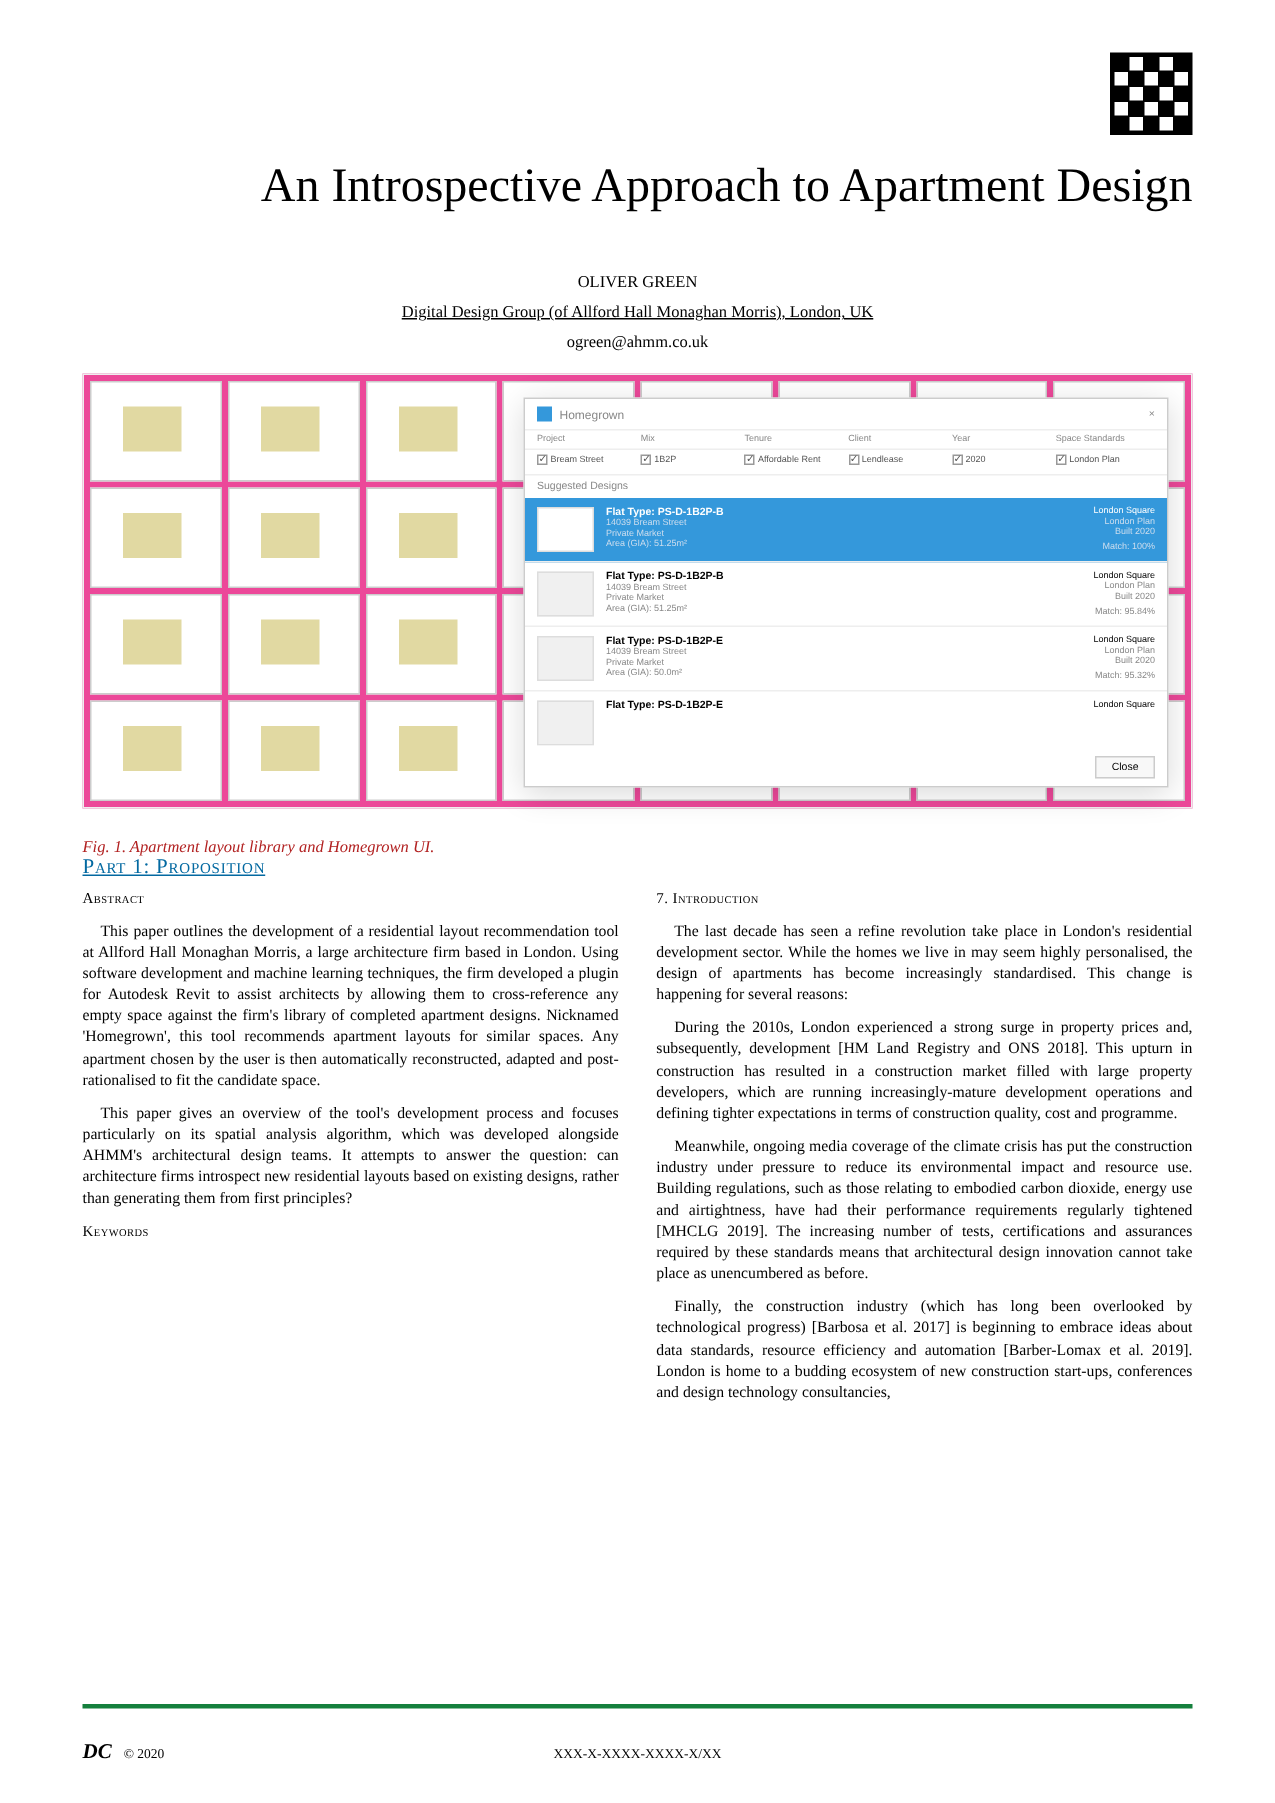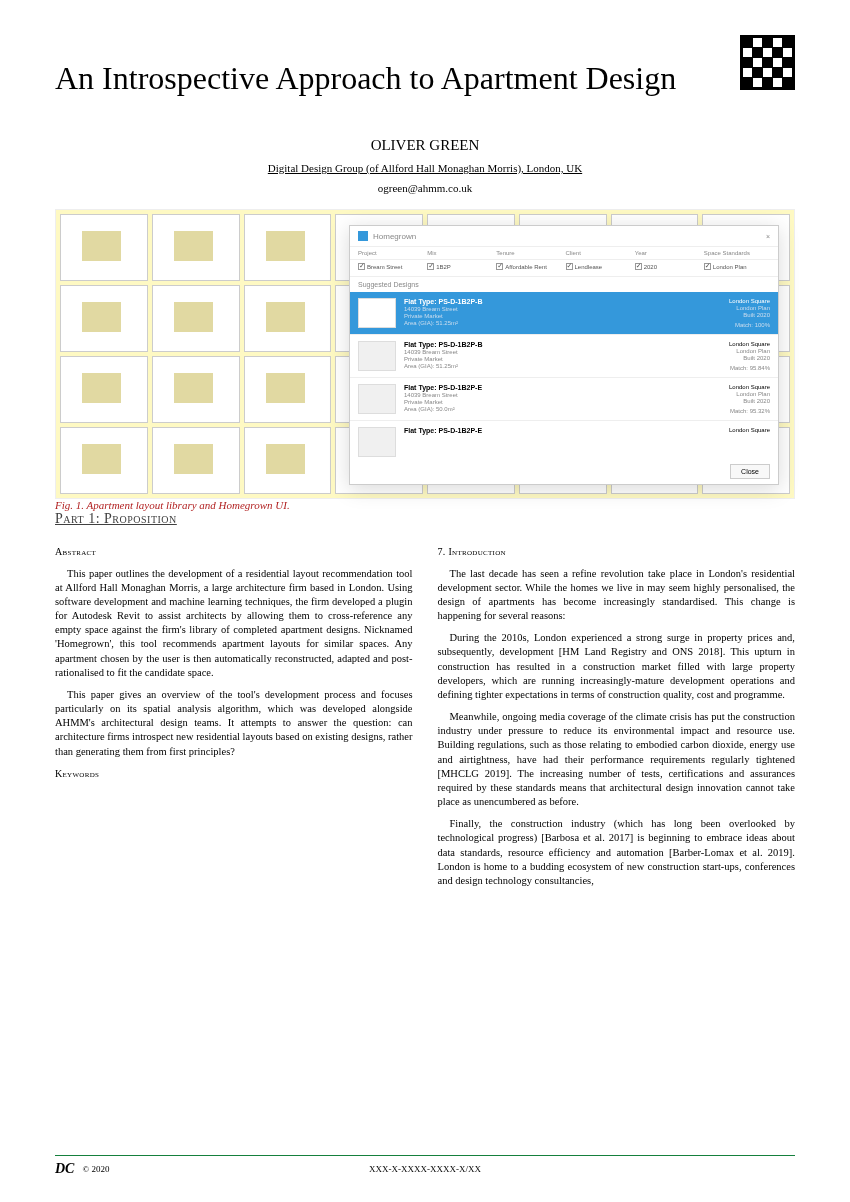--- a/index.html
+++ b/index.html
@@ -21,47 +21,48 @@
   background: #000;
   display: grid;
   grid-template-columns: repeat(5, 1fr);
   grid-template-rows: repeat(5, 1fr);
   gap: 1px;
   padding: 3px;
 }
 .qr-code span { background: #fff; }
 .qr-code span:nth-child(odd) { background: #000; }
 .title {
-  text-align: left;
+  text-align: right;
   font-size: 32px;
   font-weight: normal;
+  margin-top: 45px;
   margin-bottom: 40px;
 }
 .author {
   text-align: center;
-  font-size: 15px;
+  font-size: 11px;
   margin-bottom: 8px;
 }
 .affiliation {
   text-align: center;
   font-size: 11px;
   margin-bottom: 8px;
   text-decoration: underline;
 }
 .email {
   text-align: center;
   font-size: 11px;
   margin-bottom: 15px;
 }
 .figure-container {
   width: 100%;
   height: 290px;
   position: relative;
-  background: #fef9c3;
-  margin-bottom: 0;
+  background: #ec4899;
+  margin-bottom: 20px;
   border: 1px solid #eee;
 }
 .layout-grid {
   position: absolute;
   top: 0; left: 0; right: 0; bottom: 0;
   display: grid;
   grid-template-columns: repeat(8, 1fr);
   grid-template-rows: repeat(4, 1fr);
   gap: 4px;
   padding: 4px;
@@ -182,24 +183,24 @@
   font-size: 7px;
   background: #f8f8f8;
 }
 .caption {
   font-style: italic;
   font-size: 11px;
   color: #b22222;
 }
 .section-header {
   font-size: 14px;
-  color: #404040;
+  color: #0369a1;
   text-decoration: underline;
   font-variant: small-caps;
-  margin-bottom: 18px;
+  margin-bottom: 6px;
   letter-spacing: 0.5px;
 }
 .columns {
   display: flex;
   gap: 25px;
 }
 .col {
   flex: 1;
   font-size: 10.5px;
   line-height: 1.35;
@@ -217,22 +218,22 @@
   margin-bottom: 8px;
 }
 .footer {
   position: absolute;
   bottom: 25px;
   left: 55px;
   right: 55px;
   display: flex;
   align-items: center;
   font-size: 9px;
-  border-top: 1px solid #15803d;
-  padding-top: 5px;
+  border-top: 3px solid #15803d;
+  padding-top: 22px;
 }
 .footer-logo {
   font-weight: bold;
   font-size: 14px;
   margin-right: 8px;
   font-style: italic;
 }
 .footer-center {
   position: absolute;
   left: 50%;

